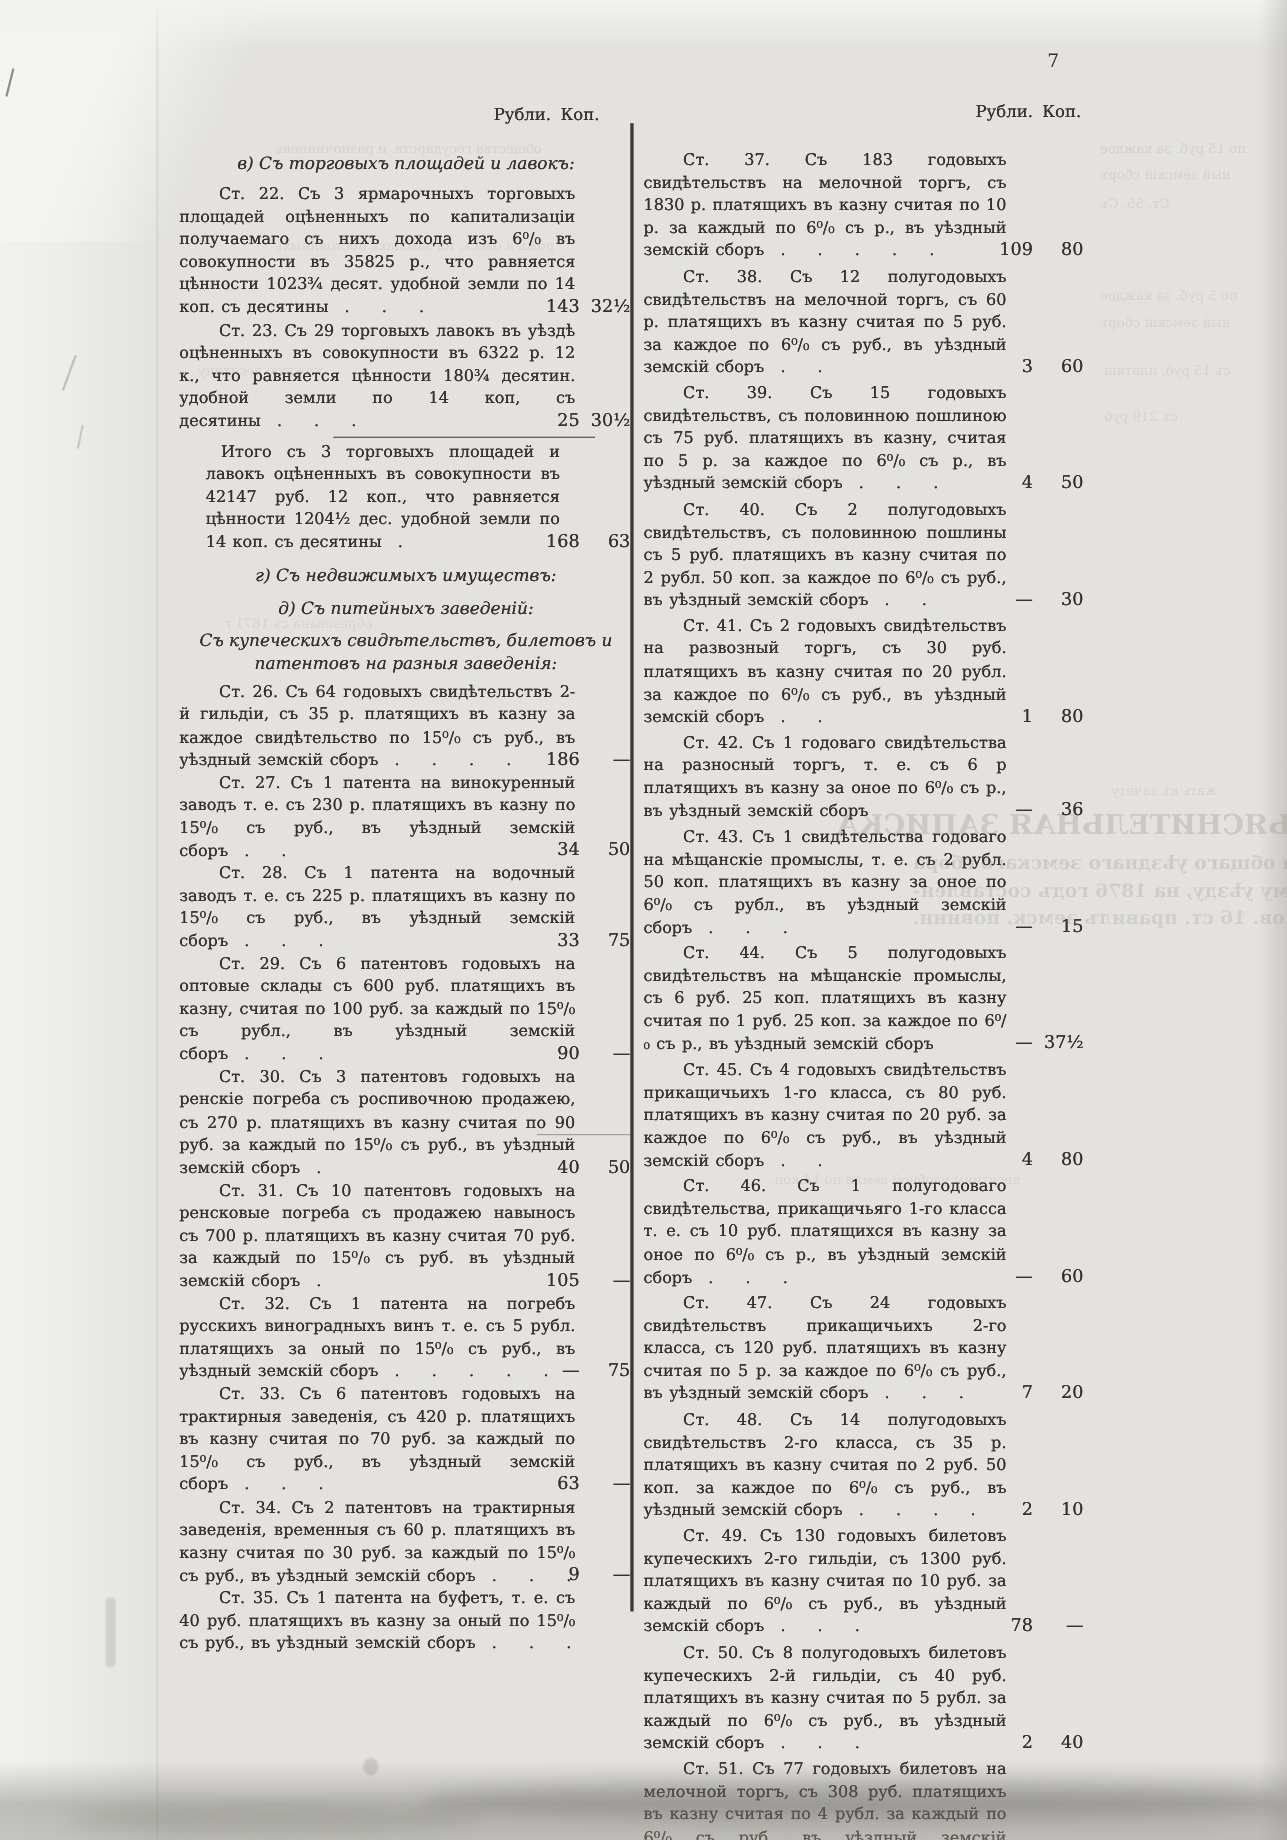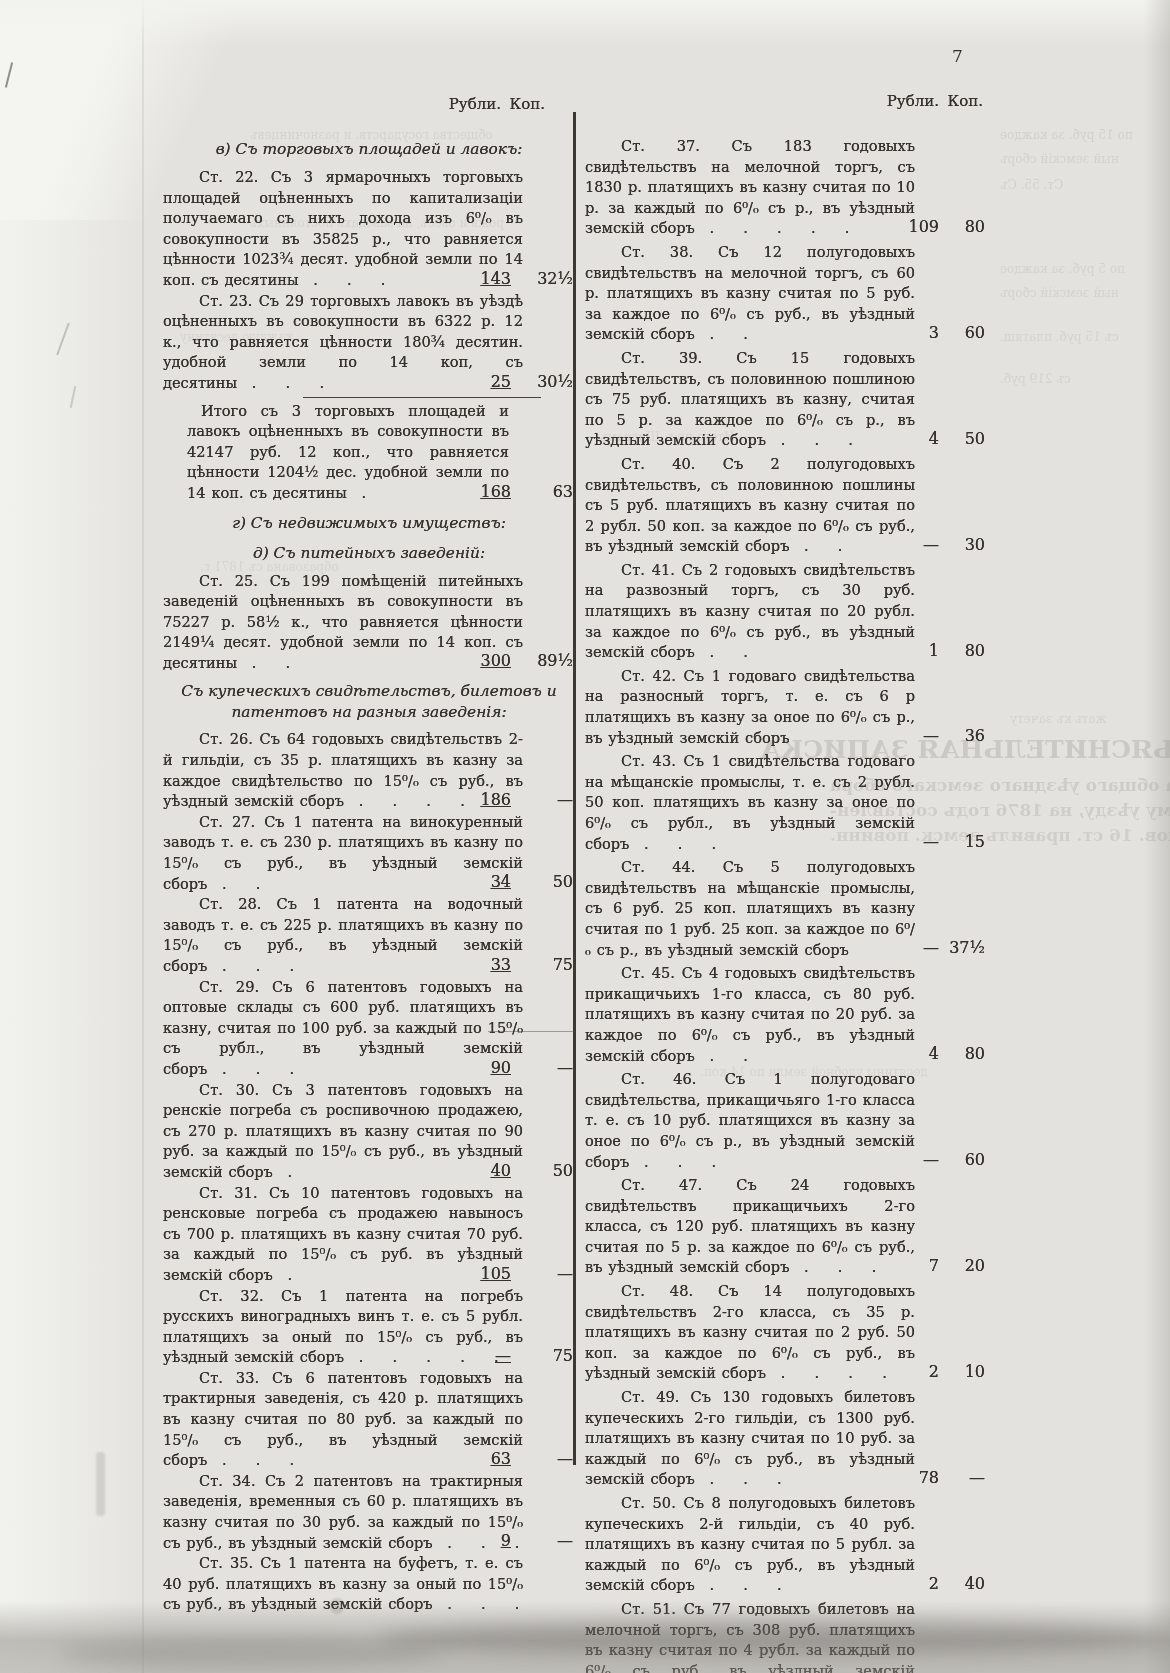--- a/index.html
+++ b/index.html
@@ -57,21 +57,21 @@
 
   .entry{position:relative;}
   .col-right .entry{margin-top:3px;}
   .etext{margin:0;text-align:justify;font-size:14.6px;line-height:20.6px;
     text-indent:36px;word-spacing:1.2px;text-shadow:0 0 .45px currentColor;}
   .col-left  .etext{width:360px;}
   .col-right .etext{width:330px;}
   .entry.total .etext{width:322px;padding-left:24px;text-indent:14px;}
   .rub,.kop{position:absolute;bottom:3px;text-align:right;font-size:16px;
     text-shadow:0 0 .5px currentColor;}
-  .col-left  .rub{right:64px;width:76px;text-decoration:underline;} .col-left  .kop{right:2px;width:46px;}
+  .col-left  .rub{right:48px;width:76px;} .col-left  .kop{right:2px;width:46px;}
   .col-right .rub{right:42px;width:76px;} .col-right .kop{right:-4px;width:46px;}
   .sumrule{border-top:1.6px solid #454238;width:238px;margin:3px 0 3px 140px;}
 
   .bleed{position:absolute;left:0;top:0;width:100%;height:100%;pointer-events:none;}
   .bleed span{position:absolute;transform:scaleX(-1);filter:blur(.6px);
     color:#6a675f;white-space:nowrap;font-family:"DejaVu Serif","Liberation Serif",serif;}
 </style>
 </head>
 <body>
 
@@ -116,25 +116,20 @@
         <span class="kop">30½</span>
       </div>
       <div class="sumrule"></div>
       <div class="entry total">
         <p class="etext">Итого съ 3 торговыхъ площадей и лавокъ оцѣненныхъ въ совокупности въ 42147 руб. 12 коп., что равняется цѣнности 1204½ дес. удобной земли по 14 коп. съ десятины .</p>
         <span class="rub">168</span>
         <span class="kop">63</span>
       </div>
       <div class="heading">г) Съ недвижимыхъ имуществъ:</div>
       <div class="heading">д) Съ питейныхъ заведеній:</div>
-      <div class="entry">
-        <p class="etext">Ст. 25. Съ 199 помѣщеній питейныхъ заведеній оцѣненныхъ въ совокупности въ 75227 р. 58½ к., что равняется цѣнности 2149¼ десят. удобной земли по 14 коп. съ десятины .  .</p>
-        <span class="rub">300</span>
-        <span class="kop">89½</span>
-      </div>
       <div class="heading wide">Съ купеческихъ свидѣтельствъ, билетовъ и патентовъ на разныя заведенія:</div>
       <div class="entry">
         <p class="etext">Ст. 26. Съ 64 годовыхъ свидѣтельствъ 2-й гильдіи, съ 35 р. платящихъ въ казну за каждое свидѣтельство по 15⁰/₀ съ руб., въ уѣздный земскій сборъ .  .  .  .</p>
         <span class="rub">186</span>
         <span class="kop">—</span>
       </div>
       <div class="entry">
         <p class="etext">Ст. 27. Съ 1 патента на винокуренный заводъ т. е. съ 230 р. платящихъ въ казну по 15⁰/₀ съ руб., въ уѣздный земскій сборъ .  .</p>
         <span class="rub">34</span>
         <span class="kop">50</span>
@@ -158,21 +153,21 @@
         <p class="etext">Ст. 31. Съ 10 патентовъ годовыхъ на ренсковые погреба съ продажею навыносъ съ 700 р. платящихъ въ казну считая 70 руб. за каждый по 15⁰/₀ съ руб. въ уѣздный земскій сборъ .</p>
         <span class="rub">105</span>
         <span class="kop">—</span>
       </div>
       <div class="entry">
         <p class="etext">Ст. 32. Съ 1 патента на погребъ русскихъ виноградныхъ винъ т. е. съ 5 рубл. платящихъ за оный по 15⁰/₀ съ руб., въ уѣздный земскій сборъ .  .  .  .  .</p>
         <span class="rub">—</span>
         <span class="kop">75</span>
       </div>
       <div class="entry">
-        <p class="etext">Ст. 33. Съ 6 патентовъ годовыхъ на трактирныя заведенія, съ 420 р. платящихъ въ казну считая по 80 руб. за каждый по 15⁰/₀ съ руб., въ уѣздный земскій сборъ .  .  .</p>
+        <p class="etext">Ст. 33. Съ 6 патентовъ годовыхъ на трактирныя заведенія, съ 420 р. платящихъ въ казну считая по 70 руб. за каждый по 15⁰/₀ съ руб., въ уѣздный земскій сборъ .  .  .</p>
         <span class="rub">63</span>
         <span class="kop">—</span>
       </div>
       <div class="entry">
         <p class="etext">Ст. 34. Съ 2 патентовъ на трактирныя заведенія, временныя съ 60 р. платящихъ въ казну считая по 30 руб. за каждый по 15⁰/₀ съ руб., въ уѣздный земскій сборъ .  .  .</p>
         <span class="rub">9</span>
         <span class="kop">—</span>
       </div>
       <div class="entry">
         <p class="etext">Ст. 35. Съ 1 патента на буфетъ, т. е. съ 40 руб. платящихъ въ казну за оный по 15⁰/₀ съ руб., въ уѣздный земскій сборъ .  .  .</p>

